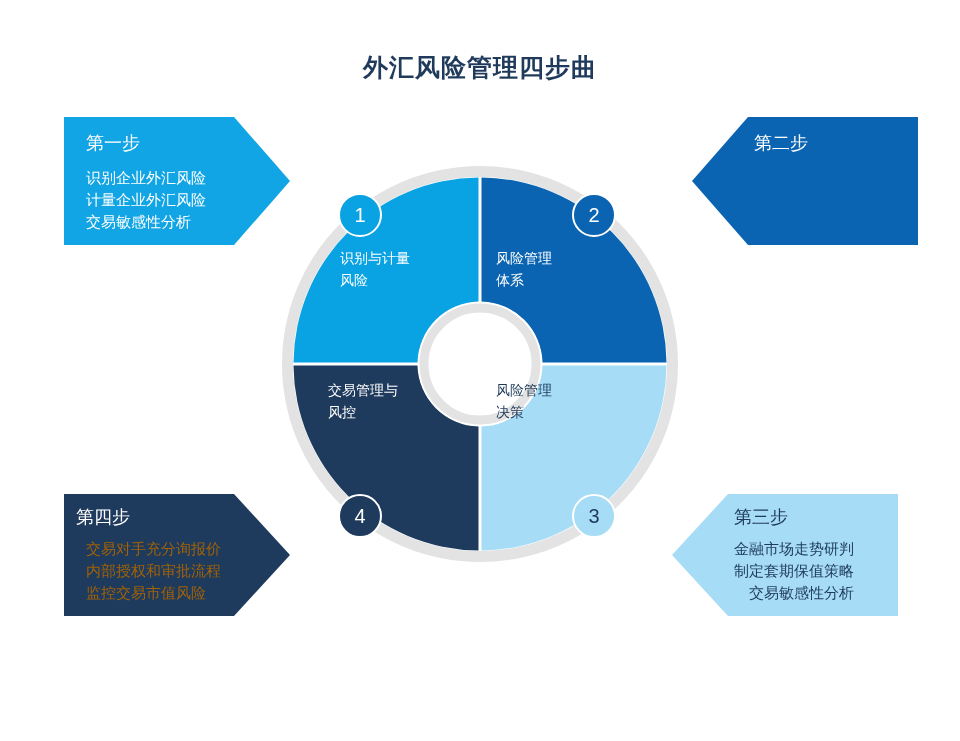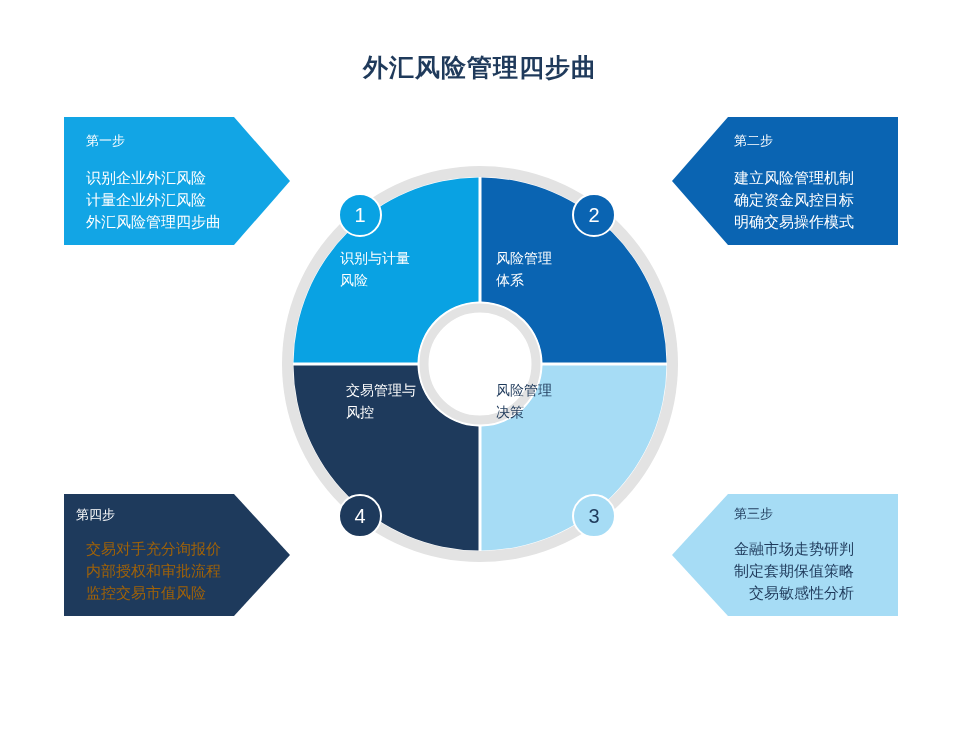--- a/index.html
+++ b/index.html
@@ -51,21 +51,21 @@
   .seg-label {
     position: absolute;
     font-size: 14px;
     line-height: 1.55;
     white-space: pre-line;
     pointer-events: none;
   }
   #seg-label-1 { left: 62px;  top: 86px;  width: 126px; color: #ffffff; text-align: left; }
   #seg-label-2 { left: 218px; top: 86px;  width: 126px; color: #ffffff; text-align: left; }
   #seg-label-3 { left: 218px; top: 218px; width: 126px; color: #1f3a5b; text-align: left; }
-  #seg-label-4 { left: 68px;  top: 218px; width: 140px; color: #ffffff; text-align: left; }
+  #seg-label-4 { left: 50px;  top: 218px; width: 140px; color: #ffffff; text-align: left; }
 
   
   .badge {
     position: absolute;
     width: 44px;
     height: 44px;
     border-radius: 50%;
     border: 2.5px solid #ffffff;
     box-sizing: border-box;
     display: flex;
@@ -80,43 +80,43 @@
   #badge-4 { left: 338px; top: 494px; background: #1E3A5C; color: #ffffff; }
 
   
   .callout {
     position: absolute;
     box-sizing: border-box;
   }
   .callout .cal-svg { position: absolute; left: 0; top: 0; }
   .cal-step {
     position: absolute;
-    font-size: 13px;
+    font-size: 18px;
     line-height: 1.2;
   }
   .cal-lines {
     position: absolute;
     font-size: 15px;
     line-height: 1.48;
     white-space: pre-line;
   }
 
   
   #callout-1 { left: 64px; top: 117px; width: 226px; height: 128px; }
   #callout-1 .cal-step  { left: 22px; top: 16px; color: #ffffff; }
   #callout-1 .cal-lines { left: 22px; top: 50px; color: #ffffff; }
 
   
-  #callout-2 { left: 672px; top: 117px; width: 226px; height: 128px; }
+  #callout-2 { left: 692px; top: 117px; width: 226px; height: 128px; }
   #callout-2 .cal-step  { left: 62px; top: 16px; color: #ffffff; }
   #callout-2 .cal-lines { left: 62px; top: 50px; color: #ffffff; }
 
   
   #callout-3 { left: 672px; top: 494px; width: 226px; height: 122px; }
-  #callout-3 .cal-step  { left: 62px; top: 13px; color: #1f3a5b; font-family: Liberation Mono, monospace; }
+  #callout-3 .cal-step  { left: 62px; top: 13px; color: #1f3a5b; }
   #callout-3 .cal-lines { left: 62px; top: 44px; color: #1f3a5b; text-align: right; }
 
   
   #callout-4 { left: 64px; top: 494px; width: 226px; height: 122px; }
   #callout-4 .cal-step  { left: 12px; top: 13px; color: #ffffff; }
   #callout-4 .cal-lines { left: 22px; top: 44px; color: #a16207; }
 </style>
 </head>
 <body>
 
@@ -158,31 +158,28 @@
   <div class="badge" id="badge-3">3</div>
   <div class="badge" id="badge-4">4</div>
 
   <div class="callout" id="callout-1">
     <svg class="cal-svg" width="226" height="128" viewBox="0 0 226 128">
       <polygon points="0,0 170,0 226,64 170,128 0,128" fill="#12A5E5"></polygon>
     </svg>
     <div class="cal-step">第一步</div>
     <div class="cal-lines">识别企业外汇风险
 计量企业外汇风险
-外汇风险管理四步曲</div>
+交易敏感性分析</div>
   </div>
 
   <div class="callout" id="callout-2">
     <svg class="cal-svg" width="226" height="128" viewBox="0 0 226 128">
       <polygon points="56,0 226,0 226,128 56,128 0,64" fill="#0A64B2"></polygon>
     </svg>
     <div class="cal-step">第二步</div>
-    <div class="cal-lines">建立风险管理机制
-确定资金风控目标
-明确交易操作模式</div>
   </div>
 
   <div class="callout" id="callout-3">
     <svg class="cal-svg" width="226" height="122" viewBox="0 0 226 122">
       <polygon points="56,0 226,0 226,122 56,122 0,61" fill="#A6DCF5"></polygon>
     </svg>
     <div class="cal-step">第三步</div>
     <div class="cal-lines">金融市场走势研判
 制定套期保值策略
 交易敏感性分析</div>

